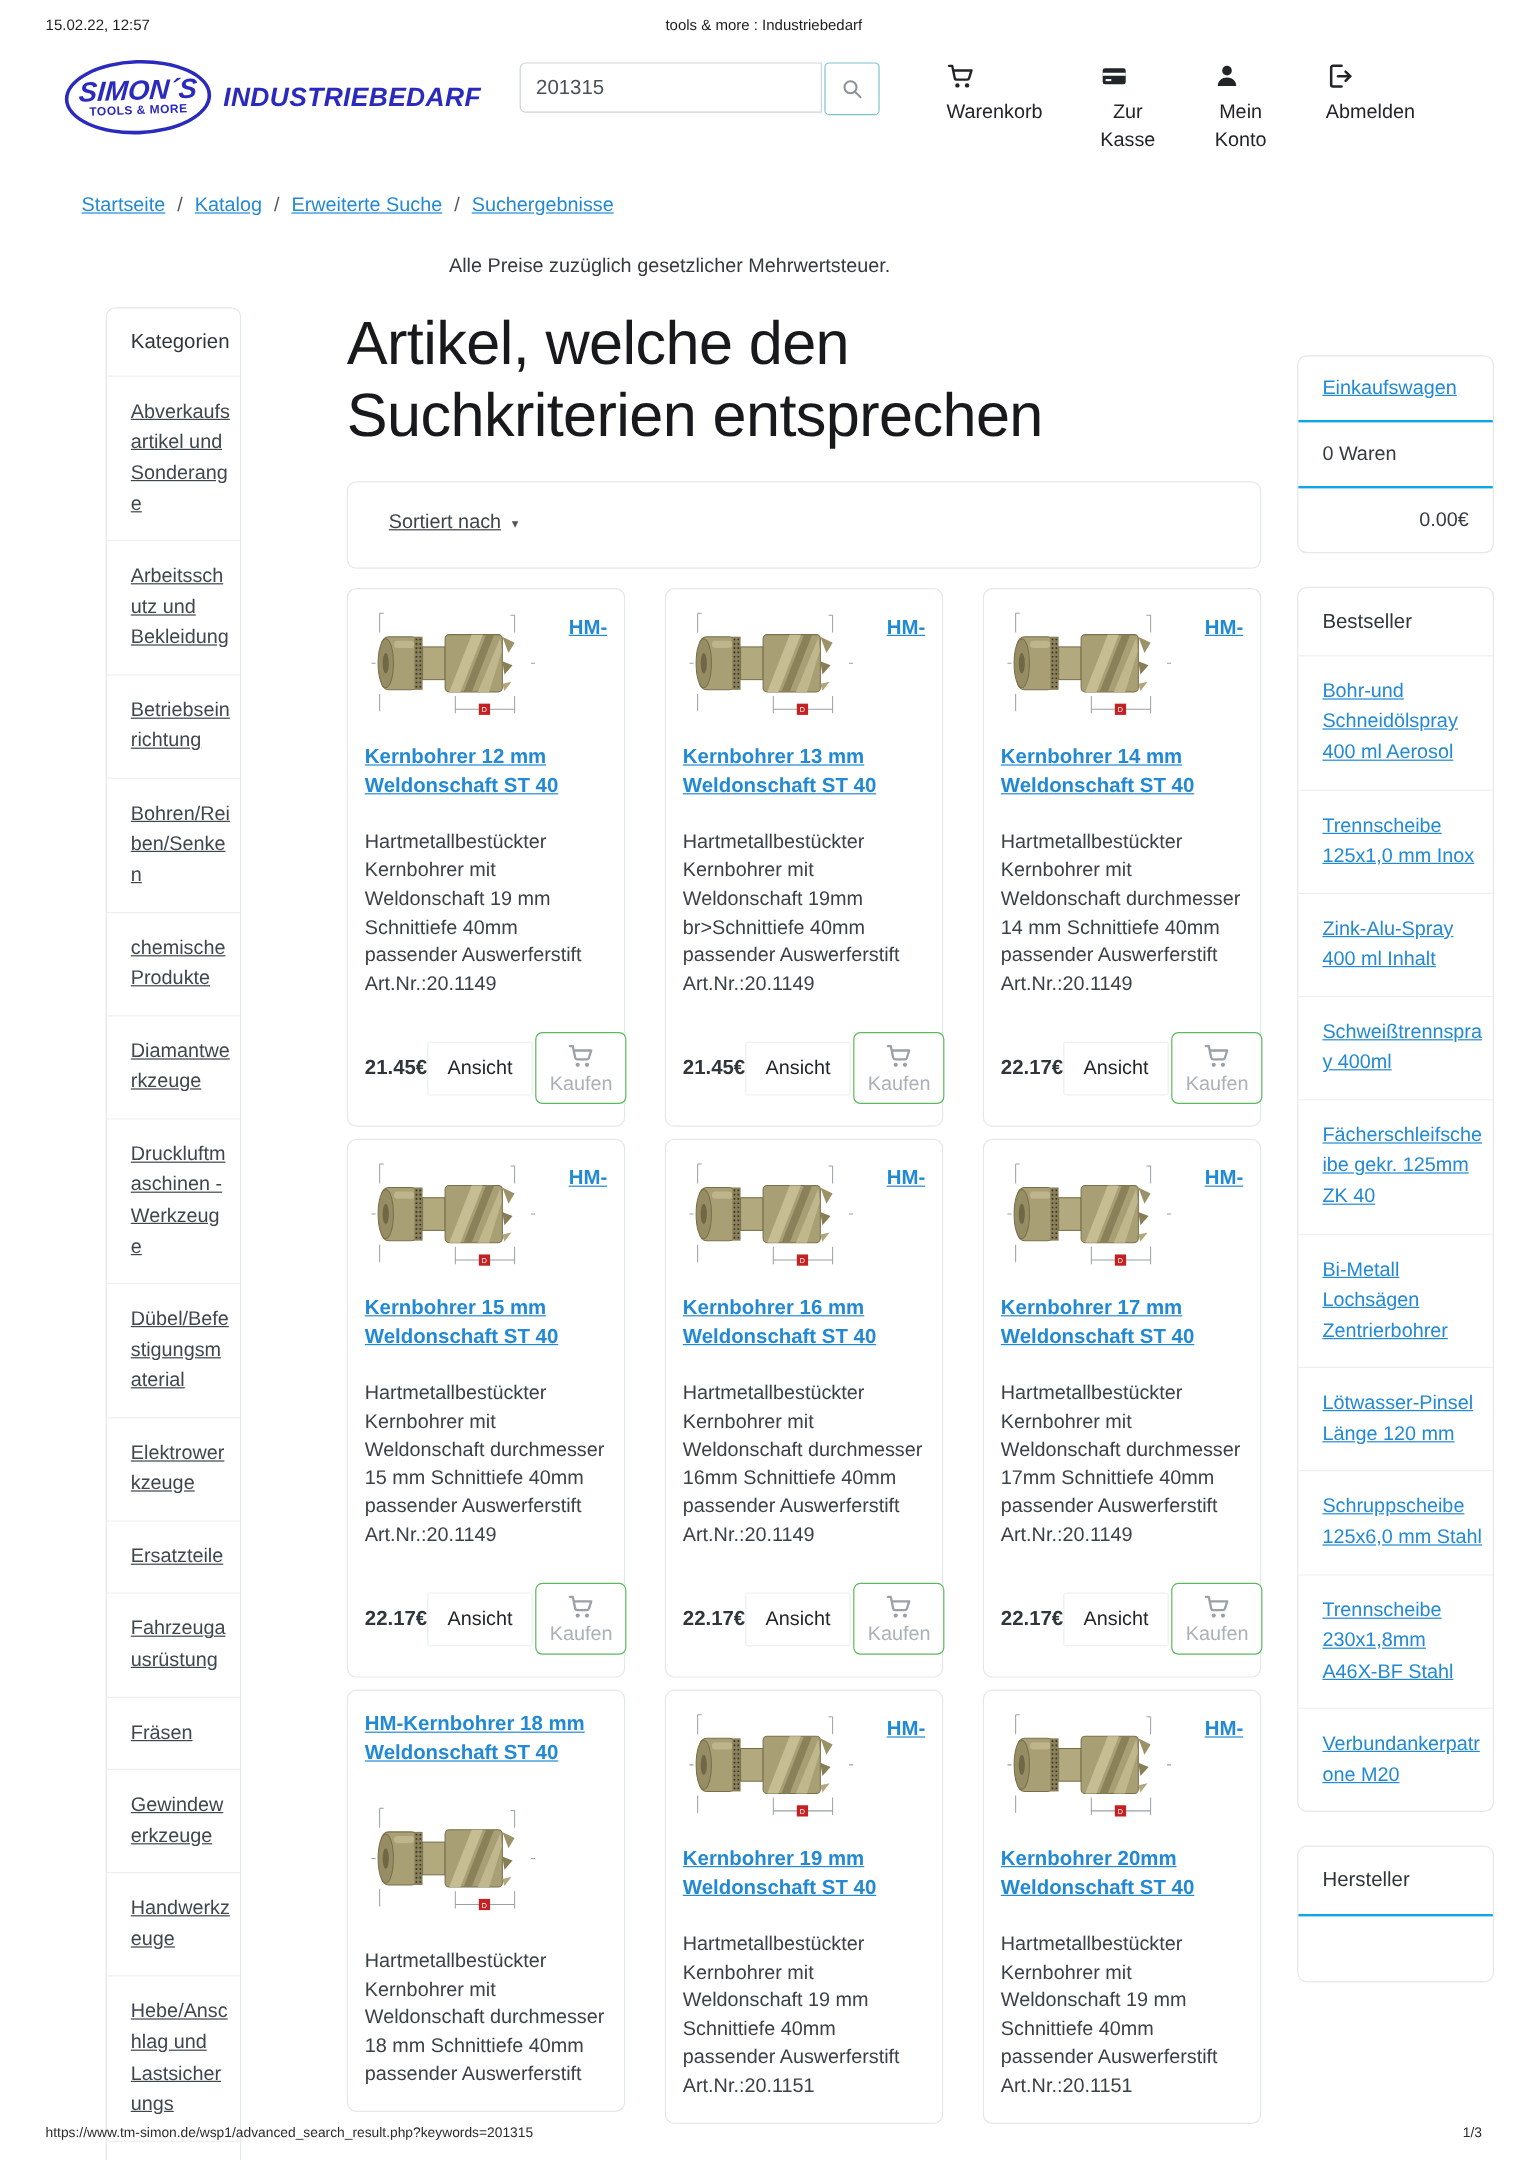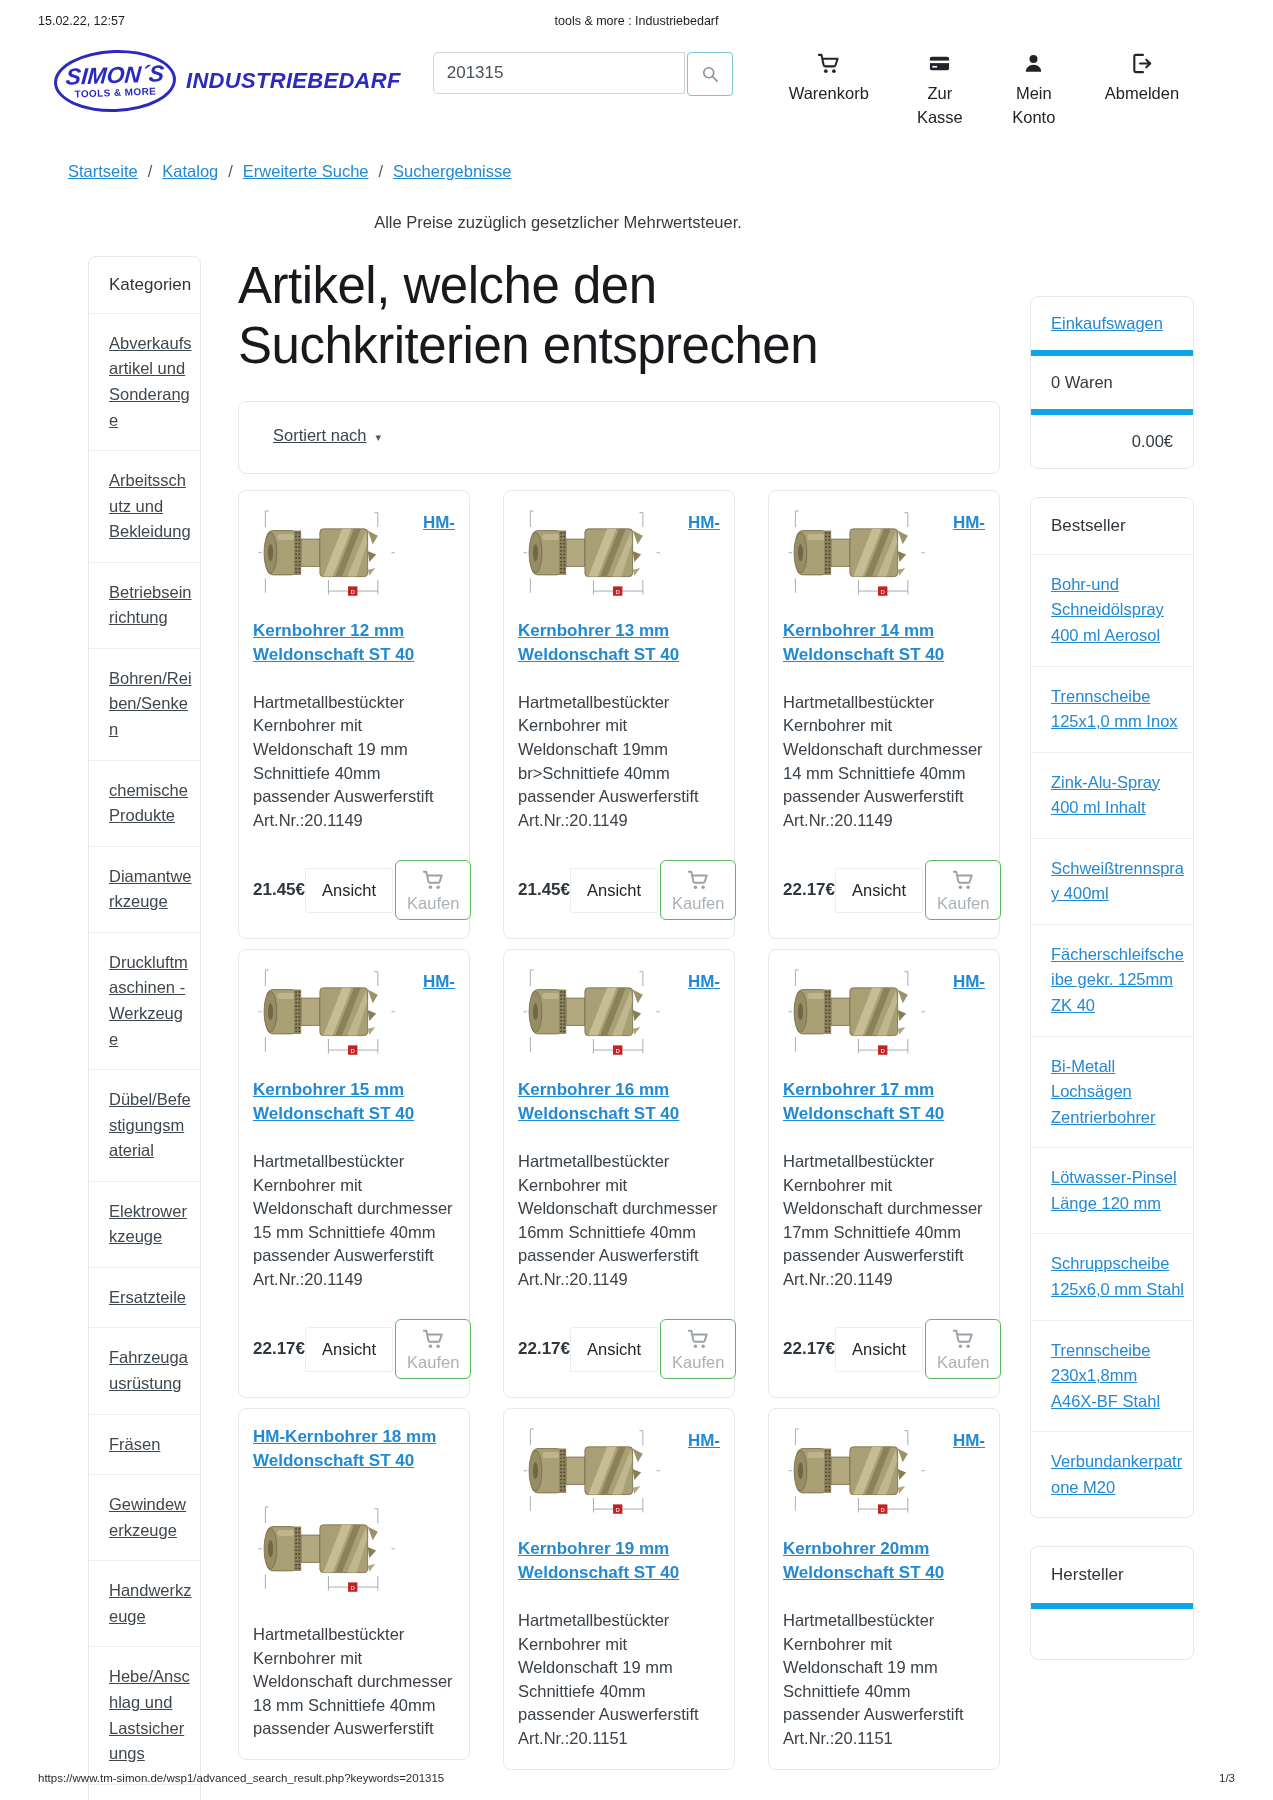--- a/index.html
+++ b/index.html
@@ -31,43 +31,43 @@
   .logo-brand{font-style:italic;font-weight:bold;font-size:23px;color:var(--logoblue);line-height:1;transform:skewX(-6deg);white-space:nowrap;}
   .logo-tag{font-size:10px;font-weight:bold;color:var(--logoblue);letter-spacing:.4px;white-space:nowrap;}
   .logo-word{font-style:italic;font-weight:800;font-size:22px;color:var(--logoblue);letter-spacing:.3px;white-space:nowrap;}
 
   .search{display:flex;margin-left:32px;margin-top:6px;}
   .search-input{width:252px;height:42px;border:1px solid #ced4da;border-radius:5px 0 0 5px;padding:0 13px;font-size:17px;color:#495057;font-family:inherit;outline:none;}
   .search-btn{width:46px;height:44px;border:1px solid #7cc4d0;background:#fff;border-radius:4px;margin-left:2px;color:#8a9199;display:flex;align-items:center;justify-content:center;cursor:pointer;}
   .search-btn .icon{width:20px;height:20px;}
 
   .top-nav{display:flex;gap:48px;margin-left:56px;margin-top:6px;}
-  .nav-item{display:flex;flex-direction:column;align-items:center;width:min-content;min-width:46px;text-align:center;
+  .nav-item{display:flex;flex-direction:column;align-items:flex-start;width:min-content;min-width:46px;text-align:center;
     font-size:16.5px;color:#212529;line-height:1.45;cursor:pointer;}
   .nav-item .icon{width:23px;height:23px;margin-bottom:7px;color:#212529;}
 
   
   .breadcrumb{margin:32px 0 0 30px;font-size:16.5px;}
   .breadcrumb .sep{color:#55595e;margin:0 10px;}
   .notice{margin:32px 0 0 25px;width:990px;text-align:center;font-size:16.5px;color:#343a40;}
 
   
   .content{display:flex;margin-top:24px;align-items:flex-start;}
   .cats{width:138px;margin-left:25px;flex:none;padding-left:25px;}
-  .main{width:762px;margin-left:37px;flex:none;}
+  .main{width:762px;margin-left:88px;flex:none;}
   .right{width:164px;margin-left:30px;flex:none;margin-top:40px;}
 
   .box{border:1px solid var(--border);border-radius:8px;background:#fff;}
   .right .box{margin-bottom:28px;}
   .box-head{padding:18px 8px 18px 20px;font-size:17px;color:#2f363c;}
   .box ul{list-style:none;margin:0;padding:0;}
   .box li{border-top:1px solid #edf0f2;padding:17px 8px 17px 20px;}
   .cats a{color:#3f474e;text-decoration:underline;font-size:16.5px;line-height:1.55;overflow-wrap:anywhere;display:block;}
   .right li a{font-size:16.5px;line-height:1.55;overflow-wrap:anywhere;display:block;}
-  .cell{padding:17px 20px;border-top:6px solid #0ea5e9;font-size:16.5px;overflow-wrap:anywhere;}
+  .cell{padding:17px 20px;border-top:2px solid #0ea5e9;font-size:16.5px;overflow-wrap:anywhere;}
   .box .cell:first-child{border-top:none;}
   .right-align{text-align:right;}
   .empty-cell{height:56px;}
 
   h1{font-weight:200;font-size:51px;line-height:1.17;color:#17191c;margin:0 0 26px;letter-spacing:-.5px;max-width:680px;}
 
   .sort-box{border:1px solid var(--border);border-radius:8px;padding:24px 34px 28px;margin-bottom:16px;}
   .sort-link{color:#3d444b;font-size:16.5px;text-decoration:underline;}
   .caret{display:inline-block;margin-left:9px;font-size:11px;color:#555;text-decoration:none;}
 

